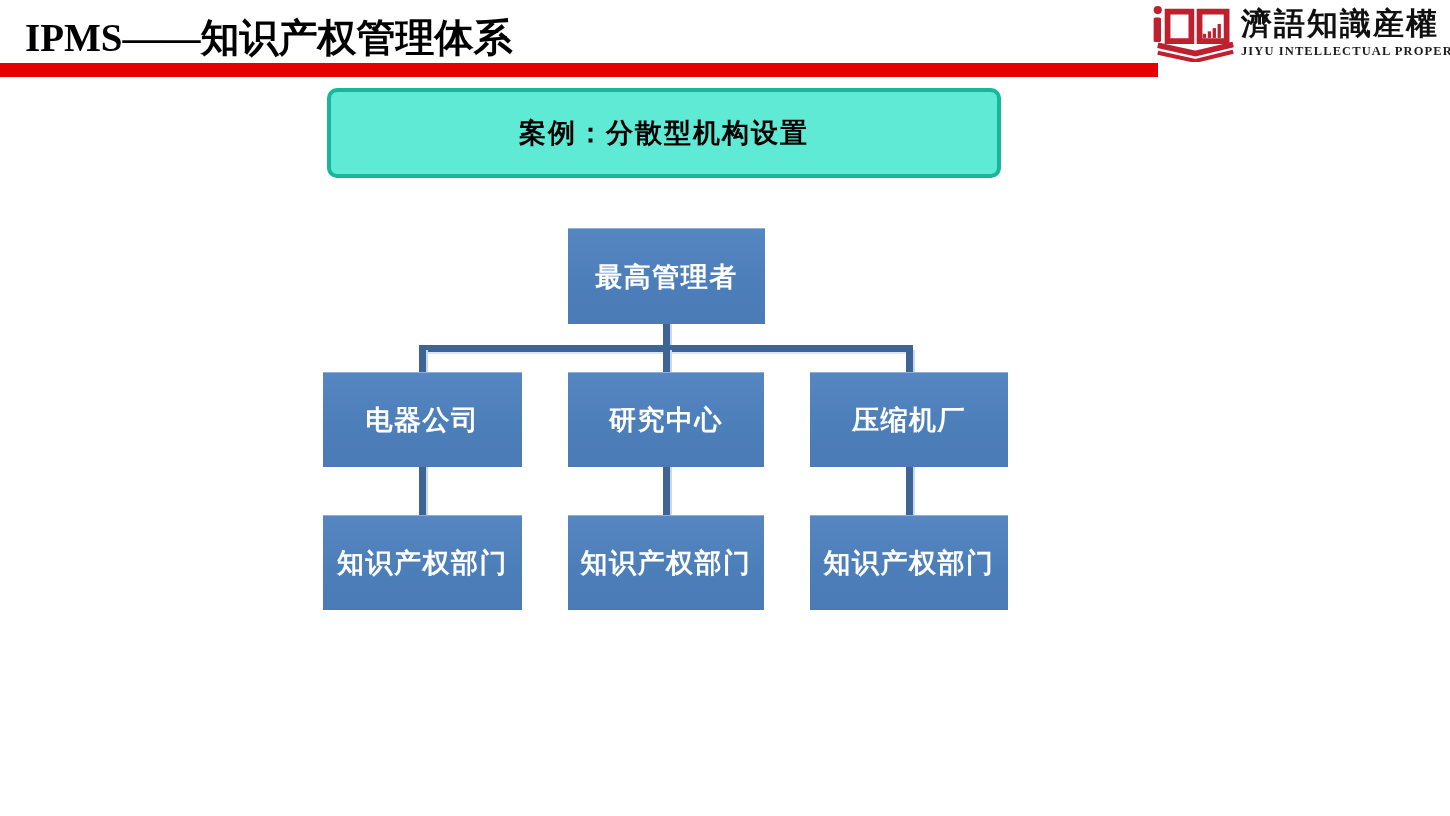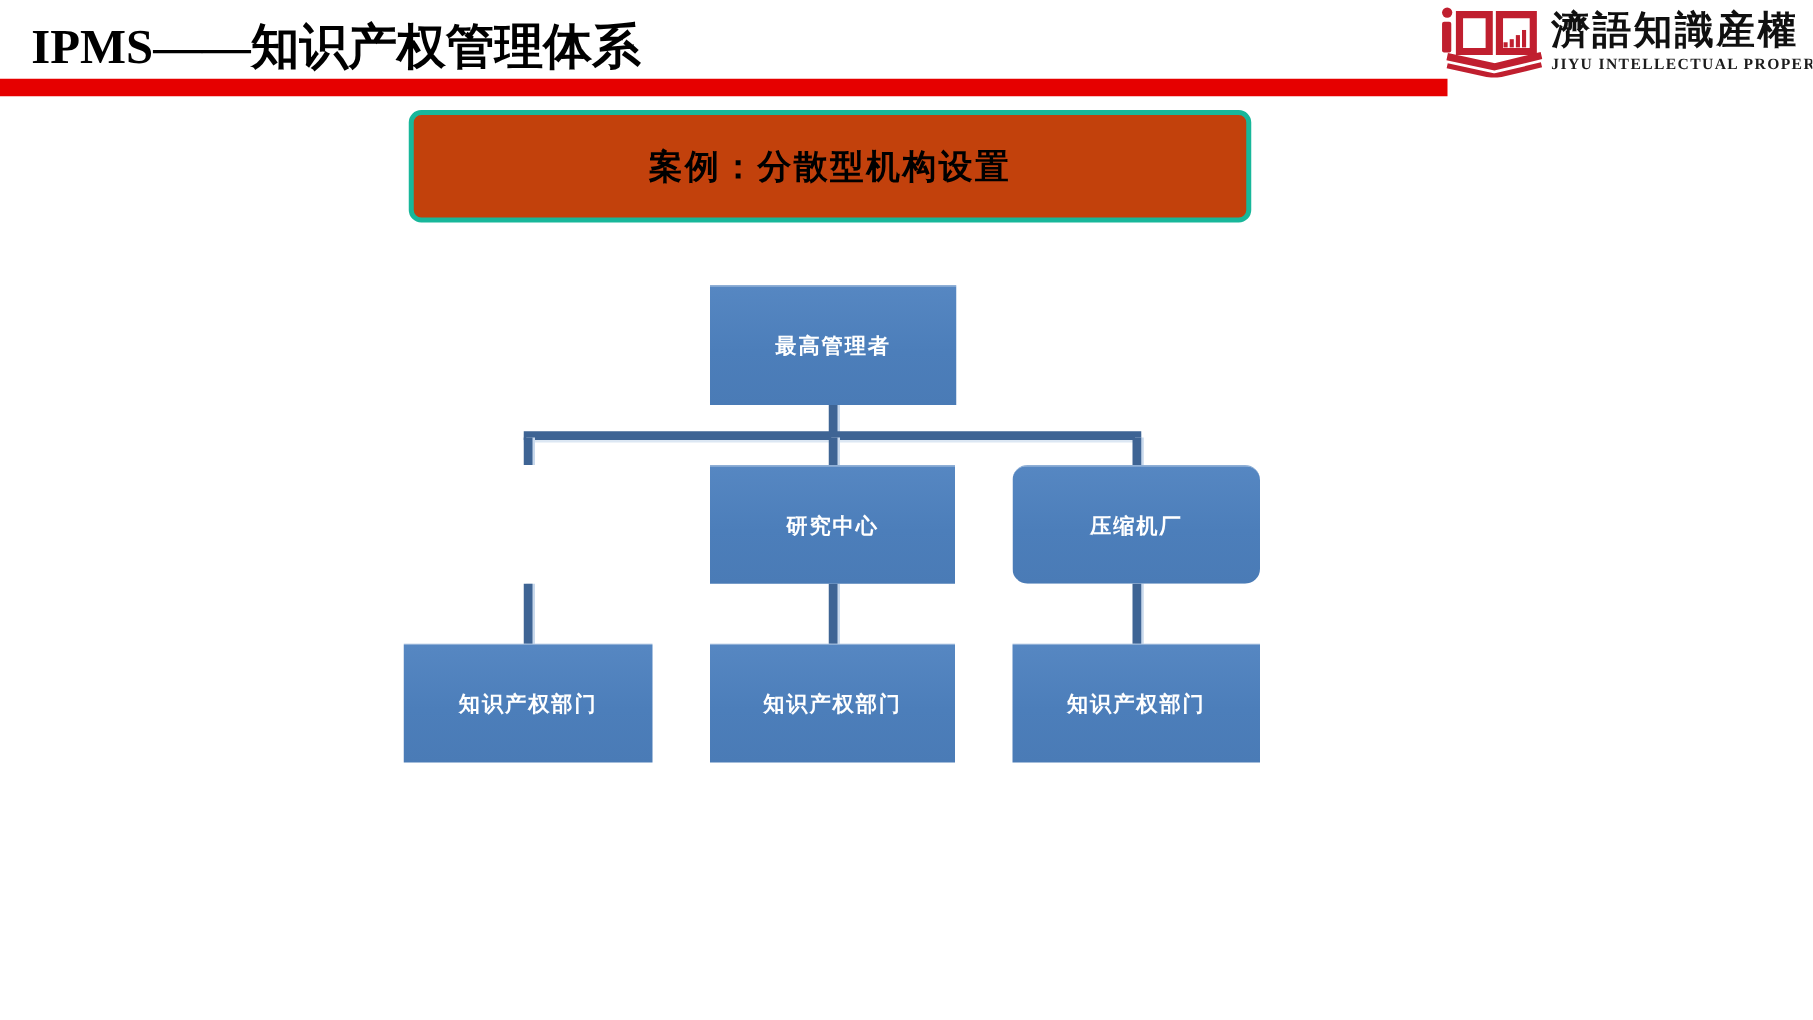--- a/index.html
+++ b/index.html
@@ -63,21 +63,21 @@
 
   
   .case-box {
     position: absolute;
     left: 327px;
     top: 88px;
     width: 674px;
     height: 90px;
     border: 4px solid #18b79a;
     border-radius: 10px;
-    background: #c2410c;
+    background: #5eead4;
     display: flex;
     align-items: center;
     justify-content: center;
   }
   .case-box-label {
     font-size: 27px;
     font-weight: bold;
     color: #000000;
     letter-spacing: 2px;
     white-space: nowrap;
@@ -85,29 +85,29 @@
 
   
   .node {
     position: absolute;
     background: linear-gradient(180deg, #5687c2 0%, #4c7eba 55%, #4a7bb6 100%);
     border-top: 1px solid #8fafd6;
     color: #ffffff;
     display: flex;
     align-items: center;
     justify-content: center;
-    font-size: 17px;
+    font-size: 27px;
     font-weight: bold;
     letter-spacing: 1.5px;
     white-space: nowrap;
   }
   #node-root { left: 568px; top: 228px; width: 197px; height: 96px; }
   #node-l2-0 { left: 323px; top: 372px; width: 199px; height: 95px; }
   #node-l2-1 { left: 568px; top: 372px; width: 196px; height: 95px; }
-  #node-l2-2 { left: 810px; top: 372px; width: 198px; height: 95px; border-radius: 12px; }
+  #node-l2-2 { left: 810px; top: 372px; width: 198px; height: 95px; }
   #node-l3-0 { left: 323px; top: 515px; width: 199px; height: 95px; }
   #node-l3-1 { left: 568px; top: 515px; width: 196px; height: 95px; }
   #node-l3-2 { left: 810px; top: 515px; width: 198px; height: 95px; }
 
   .conn { position: absolute; background: #3e6494; }
   .conn-v { box-shadow: 2px 0 0 #c9d9ec; }
   .conn-h { box-shadow: 0 2px 0 #dce7f3; }
   #conn-root-v { left: 663px; top: 324px; width: 7px; height: 24px; }
   #conn-hbar   { left: 419px; top: 345px; width: 494px; height: 7px; }
   #conn-stub-l { left: 419px; top: 350px; width: 7px; height: 22px; }
@@ -170,20 +170,21 @@
   <div class="conn conn-v" id="conn-root-v"></div>
   <div class="conn conn-h" id="conn-hbar"></div>
   <div class="conn conn-v" id="conn-stub-l"></div>
   <div class="conn conn-v" id="conn-stub-m"></div>
   <div class="conn conn-v" id="conn-stub-r"></div>
   <div class="conn conn-v" id="conn-23-0"></div>
   <div class="conn conn-v" id="conn-23-1"></div>
   <div class="conn conn-v" id="conn-23-2"></div>
 
   <div class="node" id="node-root">最高管理者</div>
+  <div class="node" id="node-l2-0">电器公司</div>
   <div class="node" id="node-l2-1">研究中心</div>
   <div class="node" id="node-l2-2">压缩机厂</div>
   <div class="node" id="node-l3-0">知识产权部门</div>
   <div class="node" id="node-l3-1">知识产权部门</div>
   <div class="node" id="node-l3-2">知识产权部门</div>
 
   <div class="notes">
   </div>
 
 </div>

